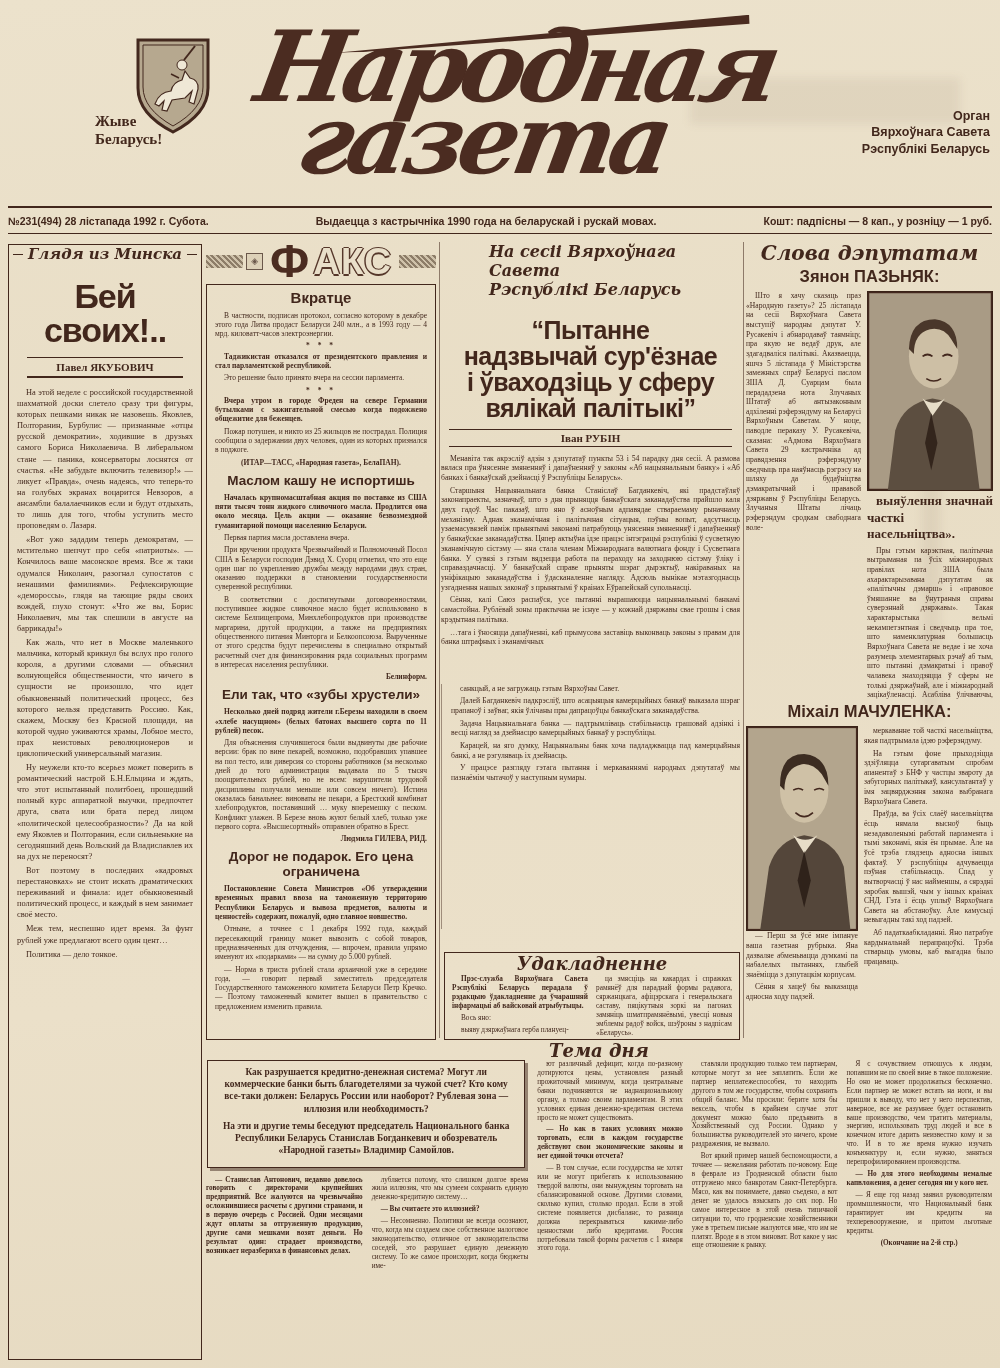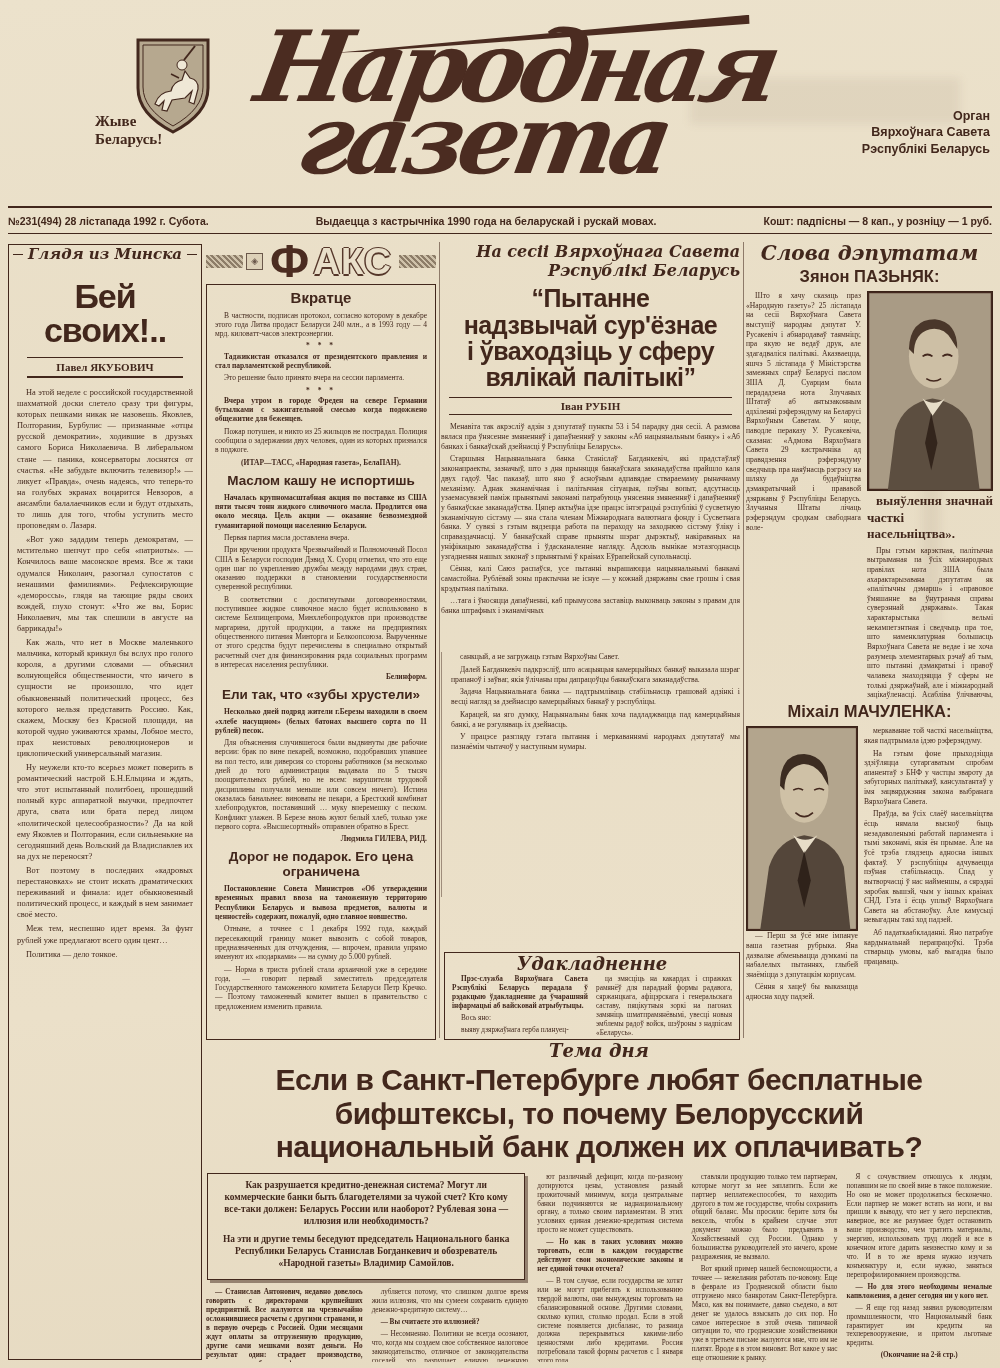--- a/index.html
+++ b/index.html
@@ -40,22 +40,22 @@
   .faks-diamond{width:15px;height:15px;border:1px solid #6a574a;display:flex;align-items:center;justify-content:center;
     font-size:9px;color:#6a574a;background:#ddd1b8;}
   .faks-f{font:900 46px/1 "Liberation Sans",sans-serif;color:#4b2c21;margin:0 1px 0 4px;}
   .faks-aks{font:900 37px/1 "Liberation Sans",sans-serif;color:#e9dfc9;
     text-shadow:1.5px 0 #55372a,-1.5px 0 #55372a,0 1.5px #55372a,0 -1.5px #55372a;letter-spacing:1px;margin-right:4px;}
   .col2{position:absolute;left:206px;top:284px;width:230px;height:756px;border:1.5px solid #42271c;
     padding:4px 8px;box-sizing:border-box;overflow:hidden;font-size:7.5px;line-height:1.24;}
   .item-head{font:bold 13.5px/1.1 "Liberation Sans",sans-serif;text-align:center;margin:7px 0 4px;}
   
   .colmid{position:absolute;left:441px;top:242px;width:299px;height:708px;overflow:hidden;}
-  .kicker{font:bold italic 16px/1.2 "DejaVu Serif",serif;text-align:right;}
-  .hl2{font:800 25px/1.05 "Liberation Sans",sans-serif;text-align:center;margin:5px 0 7px;white-space:pre-line;letter-spacing:-0.5px;}
+  .kicker{font:bold italic 16px/1.2 "DejaVu Serif",serif;text-align:left;padding-left:48px;}
+  .hl2{font:800 25px/1.05 "Liberation Sans",sans-serif;text-align:center;margin:17px 0 7px;white-space:pre-line;letter-spacing:-0.5px;}
   .sess-cols{display:flex;gap:10px;font-size:7.7px;line-height:1.26;height:500px;overflow:hidden;flex-direction:column;}
   .sess-cols>div{flex:1;}
   .sess-cols .cR{border-left:1px solid rgba(66,39,28,.45);padding-left:9px;}
   .byline2{font:bold 11px "Liberation Serif",serif;text-align:center;border-top:1px solid #42271c;border-bottom:1px solid #42271c;
     padding:2px 0;margin:0 8px 7px;}
   .clarif{position:absolute;left:444px;top:952px;width:296px;height:88px;border:1.5px solid #42271c;
     padding:1px 7px;box-sizing:border-box;overflow:hidden;}
   .clarif-title{font:bold italic 18px/1.1 "DejaVu Serif",serif;text-align:center;}
   .clarif-cols{display:flex;gap:8px;font-size:7.3px;line-height:1.25;}
   .clarif-cols>div{flex:1;}
@@ -282,23 +282,20 @@
           <p>меркаванне той часткі насельніцтва, якая падтрымала ідэю рэферэндуму.</p>
           <p>На гэтым фоне прыходзіцца здзіўляцца сутаргаватым спробам апанентаў з БНФ у частцы звароту да забугорных палітыкаў, кансультантаў у імя зацвярджэння закона выбранага Вярхоўнага Савета.</p>
           <p>Праўда, ва ўсіх слаёў насельніцтва ёсць нямала высноў быць незадаволенымі работай парламента і тымі законамі, якія ён прымае. Але на ўсё трэба глядзець адносна іншых фактаў. У рэспубліцы адчуваецца пэўная стабільнасць. Спад у вытворчасці ў нас найменшы, а сярэдні заробак вышэй, чым у іншых краінах СНД. Гэта і ёсць уплыў Вярхоўнага Савета на абстаноўку. Але камусьці невыгадны такі ход падзей.</p>
           <p>Аб падаткаабкладанні. Яно патрабуе кардынальнай перапрацоўкі. Трэба стварыць умовы, каб выгадна было працаваць.</p>
         </div>
     </div>
   </aside>
 
   <section class="theme">
     <div class="theme-kicker">Тема дня</div>
-    <h1 class="hl3 pre">Если в Санкт-Петербурге любят бесплатные
-бифштексы, то почему Белорусский
-национальный банк должен их оплачивать?</h1>
     <div class="theme-body">
       <div class="tb-left">
         <div class="intro-box">
             <p>Как разрушается кредитно-денежная система? Могут ли коммерческие банки быть благодетелями за чужой счет? Кто кому все-таки должен: Беларусь России или наоборот? Рублевая зона — иллюзия или необходимость?</p>
             <p>На эти и другие темы беседуют председатель Национального банка Республики Беларусь Станислав Богданкевич и обозреватель «Народной газеты» Владимир Самойлов.</p>
           </div>
         <div class="tb-left-cols">
           <div>
               <p class="b">— Станислав Антонович, недавно довелось говорить с директорами крупнейших предприятий. Все жалуются на чрезвычайно осложнившиеся расчеты с другими странами, и в первую очередь с Россией. Одни месяцами ждут оплаты за отгруженную продукцию, другие сами мешками возят деньги. Но результат один: страдает производство, возникает неразбериха в финансовых делах.</p>
             </div>

